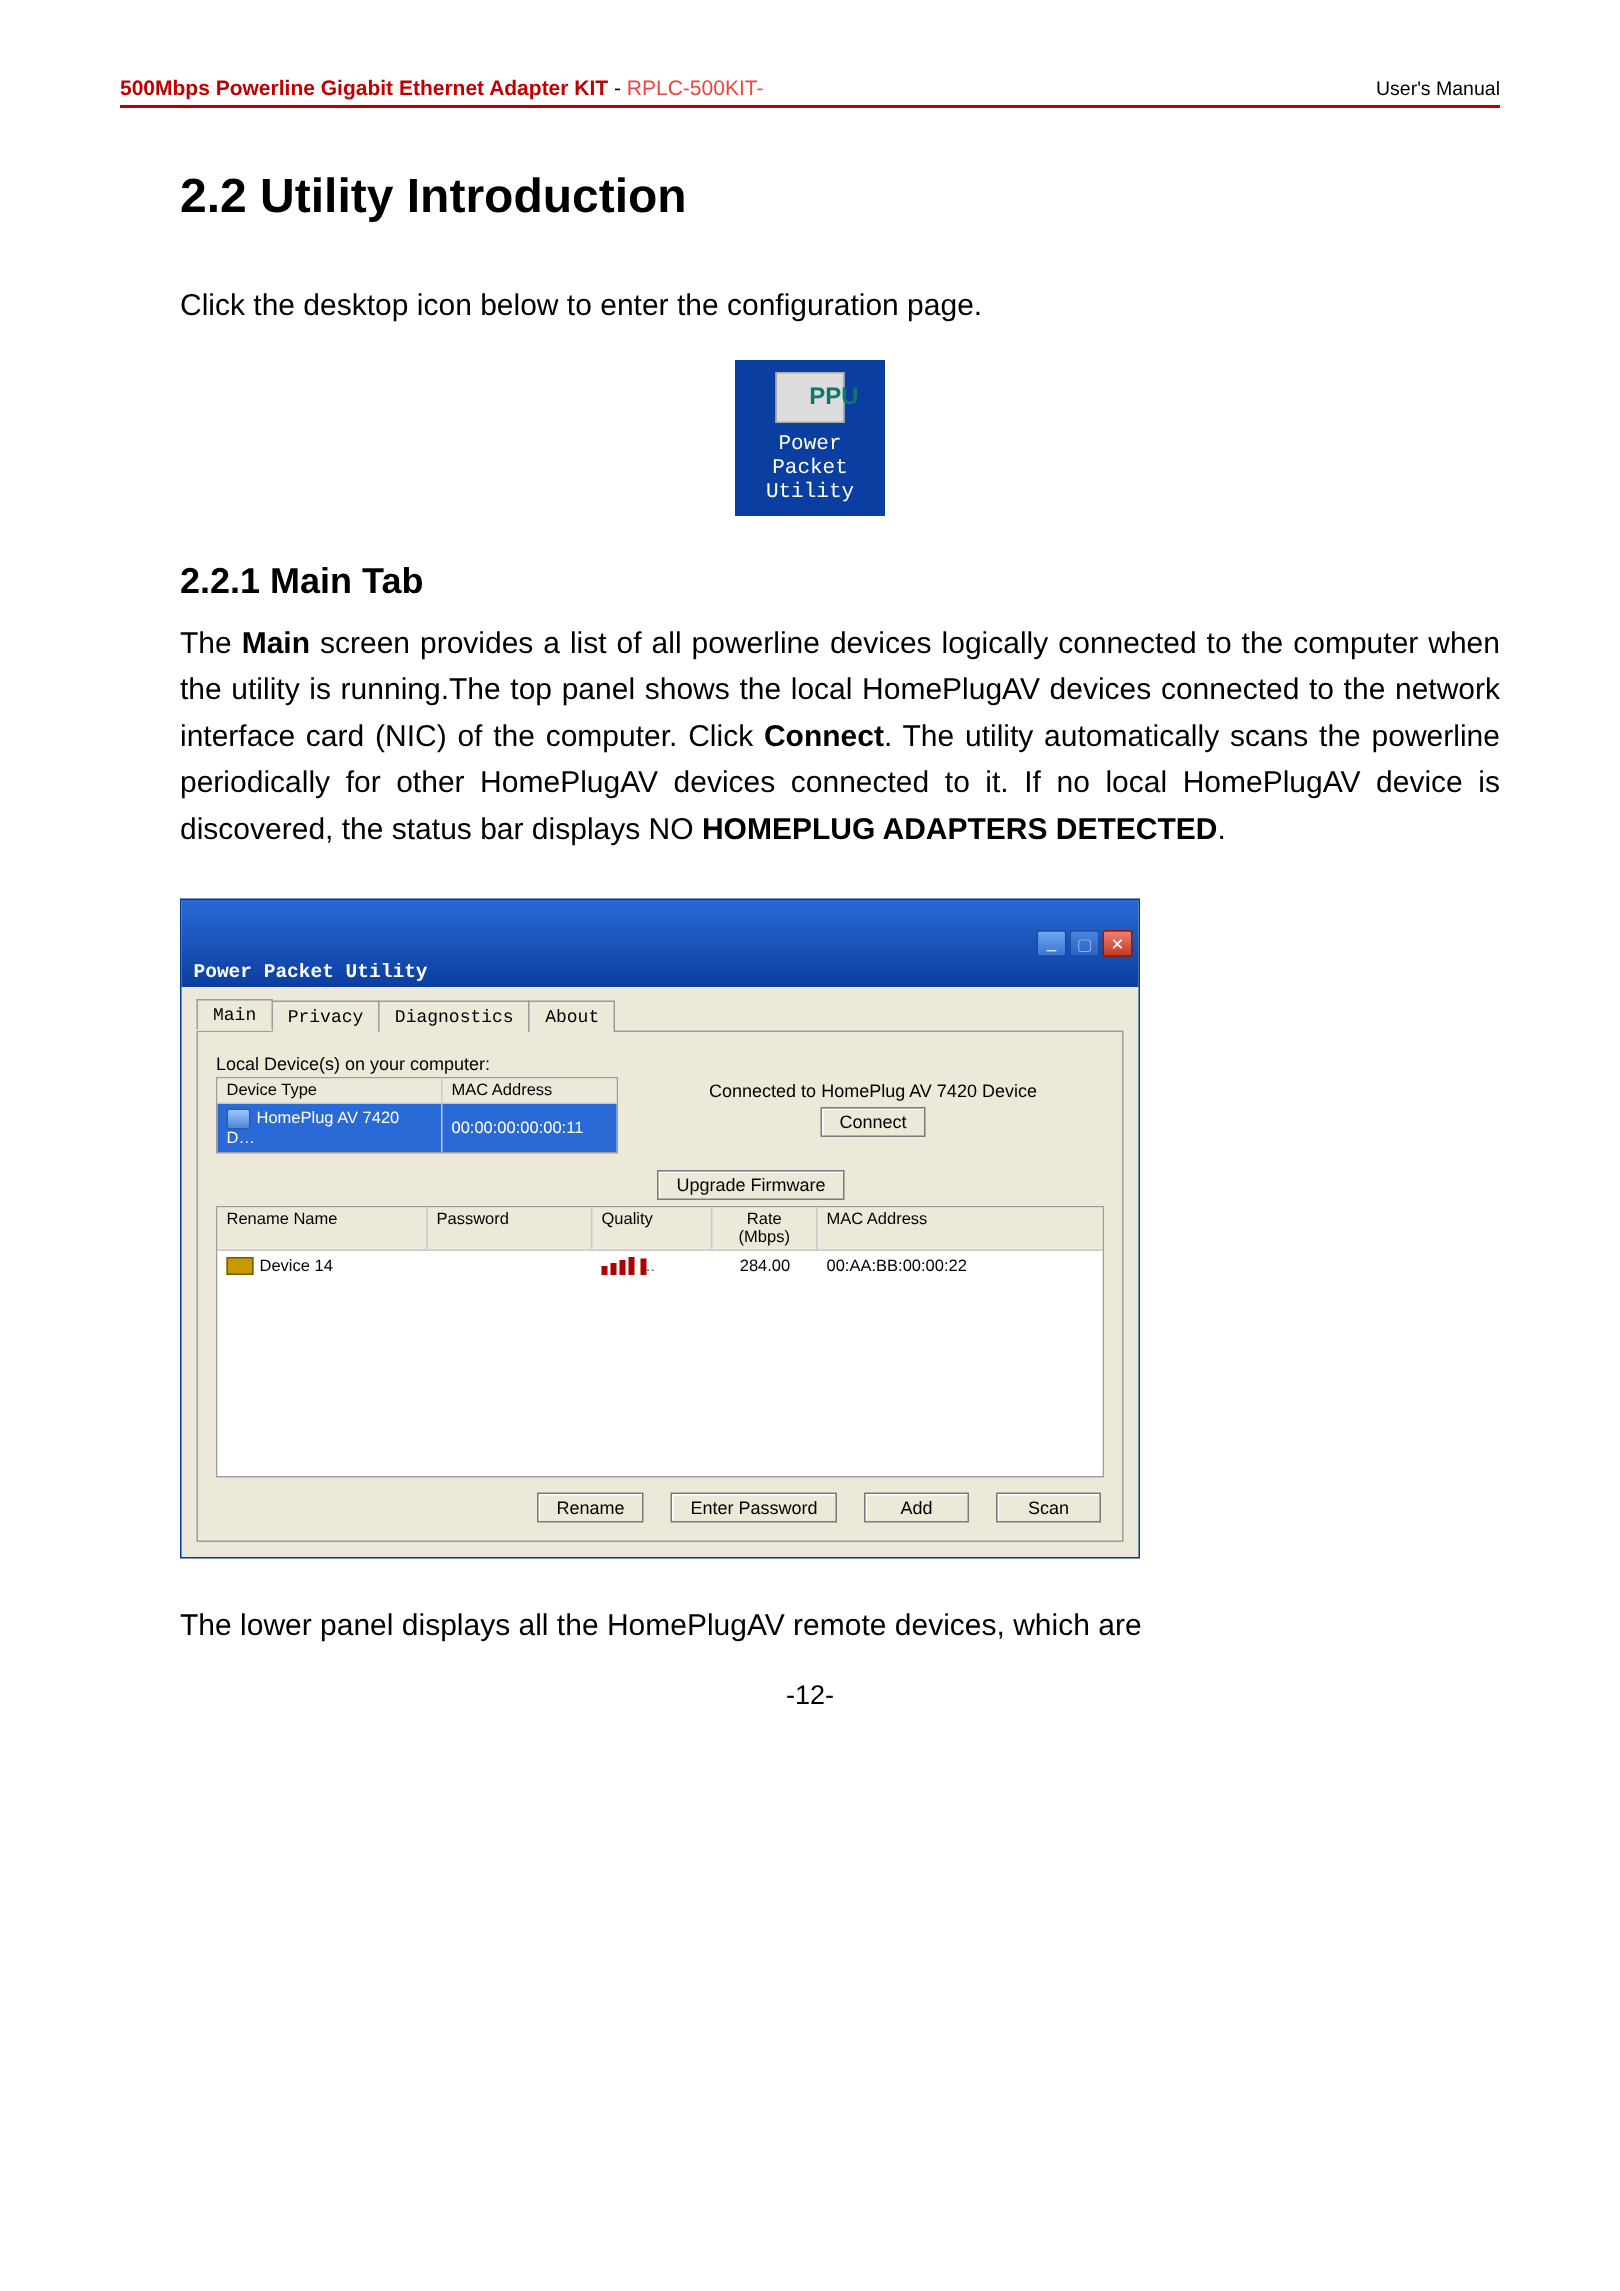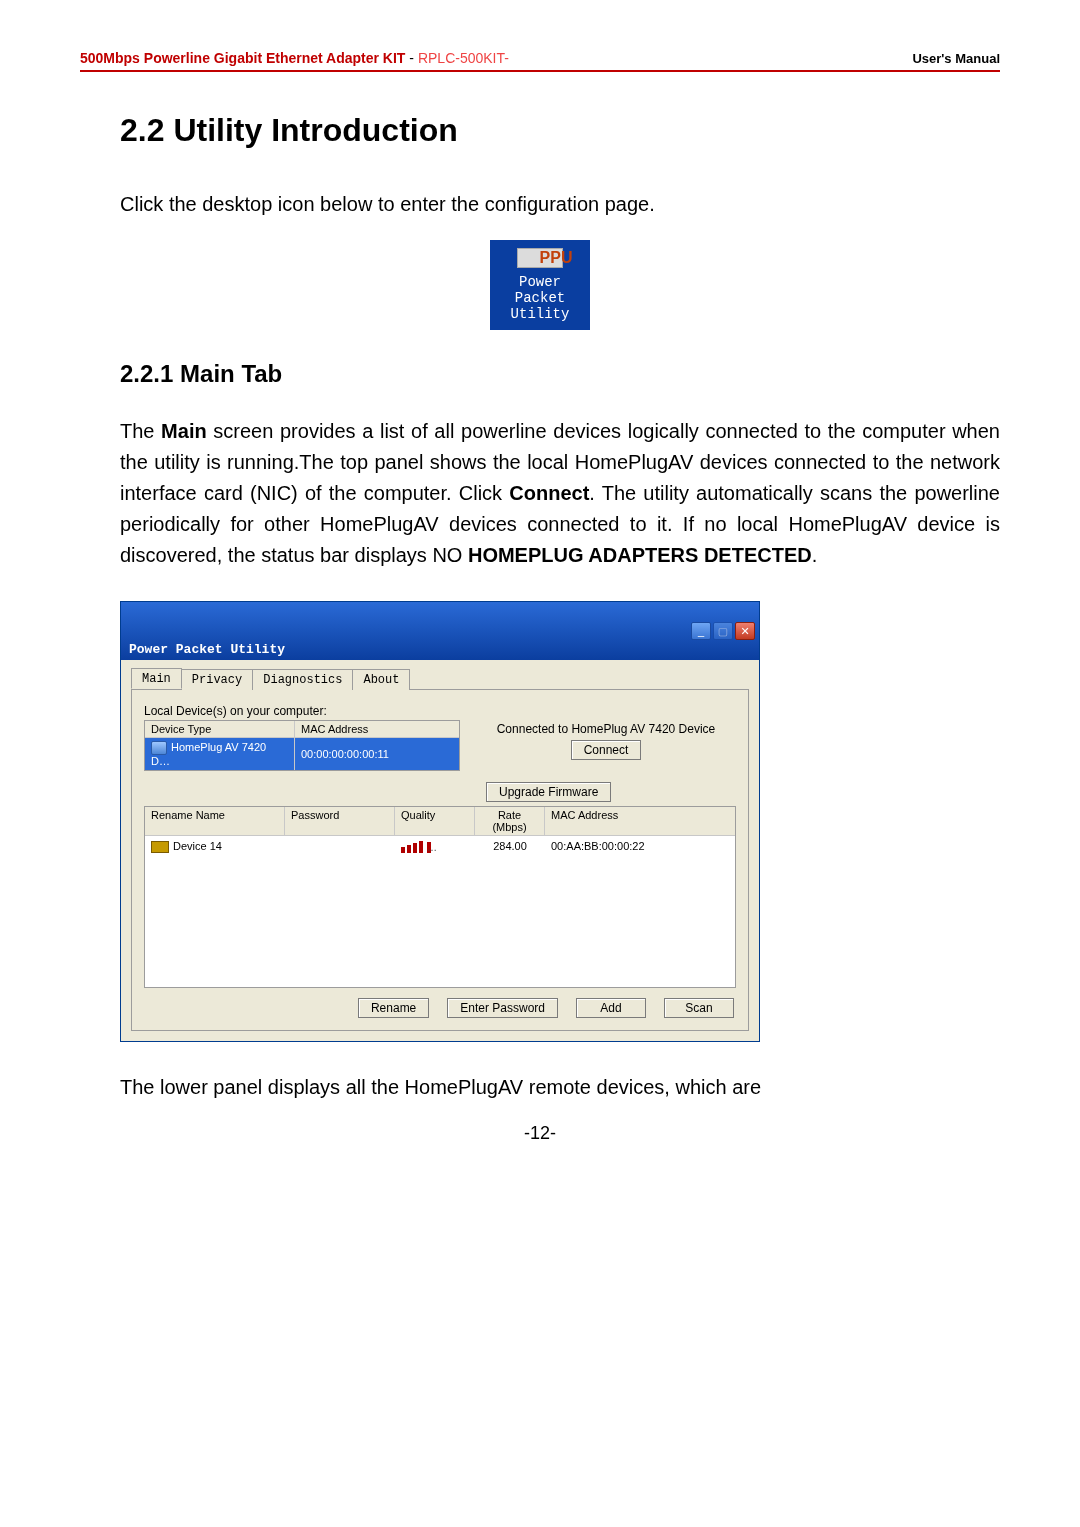--- a/index.html
+++ b/index.html
@@ -15,21 +15,21 @@
   }
   .doc-header {
     display: flex;
     justify-content: space-between;
     align-items: baseline;
     font-size: 14px;
     padding-bottom: 4px;
   }
   .doc-header-left .red { color: #c00000; font-weight: bold; }
   .doc-header-left .model { color: #ef4444; }
-  .doc-header-right { font-weight: bold; font-size: 13px; margin-left: 42px; }
+  .doc-header-right { font-weight: normal; font-size: 13px; margin-left: 42px; }
   .red-rule {
     border: none;
     border-top: 2px solid #c00000;
     margin: 0 0 30px 0;
   }
   h1.section-title {
     font-size: 32px;
     font-weight: bold;
     margin: 40px 0 40px 40px;
   }
@@ -51,38 +51,38 @@
     background: #0a3ea0;
     padding: 8px 0 8px 0;
     text-align: center;
     color: #fff;
     font-family: "Courier New", monospace;
     font-size: 14px;
     line-height: 1.15;
   }
   .desktop-icon .ppu-box {
     background: #dcdcdc;
-    color: #c2410c;
+    color: #0f766e;
     width: 46px;
-    height: 20px;
+    height: 34px;
     margin: 0 auto 6px auto;
     display: flex;
     align-items: center;
     justify-content: center;
     font-family: Arial, sans-serif;
     font-weight: bold;
     font-size: 16px;
     border: 1px solid #aaa;
     padding-left: 32px;
   }
 
   h2.subsection-title {
     font-size: 24px;
     font-weight: bold;
-    margin: 10px 0 28px 40px;
+    margin: 10px 0 12px 40px;
   }
 
   
   .win {
     width: 640px;
     margin: 30px 0 30px 40px;
     border: 1px solid #003c8f;
     background: #ece9d8;
     font-family: Tahoma, Arial, sans-serif;
     font-size: 12px;
@@ -138,21 +138,21 @@
     background: #ece9d8;
     padding: 10px 12px 12px 12px;
   }
 
   .label-row { margin: 4px 0 2px 0; }
   .local-block { display: flex; align-items: flex-start; gap: 16px; }
 
   .local-table {
     border: 1px solid #9c9c9c;
     background: #fff;
-    width: 316px;
+    width: 268px;
   }
   .local-table .hdr { display: flex; background: #ece9d8; border-bottom: 1px solid #c8c8c8; }
   .local-table .col { padding: 2px 6px; font-size: 11px; }
   .local-table .c1 { width: 150px; border-right: 1px solid #c8c8c8; }
   .local-table .row { display: flex; align-items: center; background: #2a6ad6; color: #fff; }
   .local-table .row .col { padding: 3px 6px; font-size: 11px; }
   .mini-icon {
     width: 16px; height: 14px;
     background: linear-gradient(#9ec7ff, #4d86d6);
     border: 1px solid #2a5aa8;

